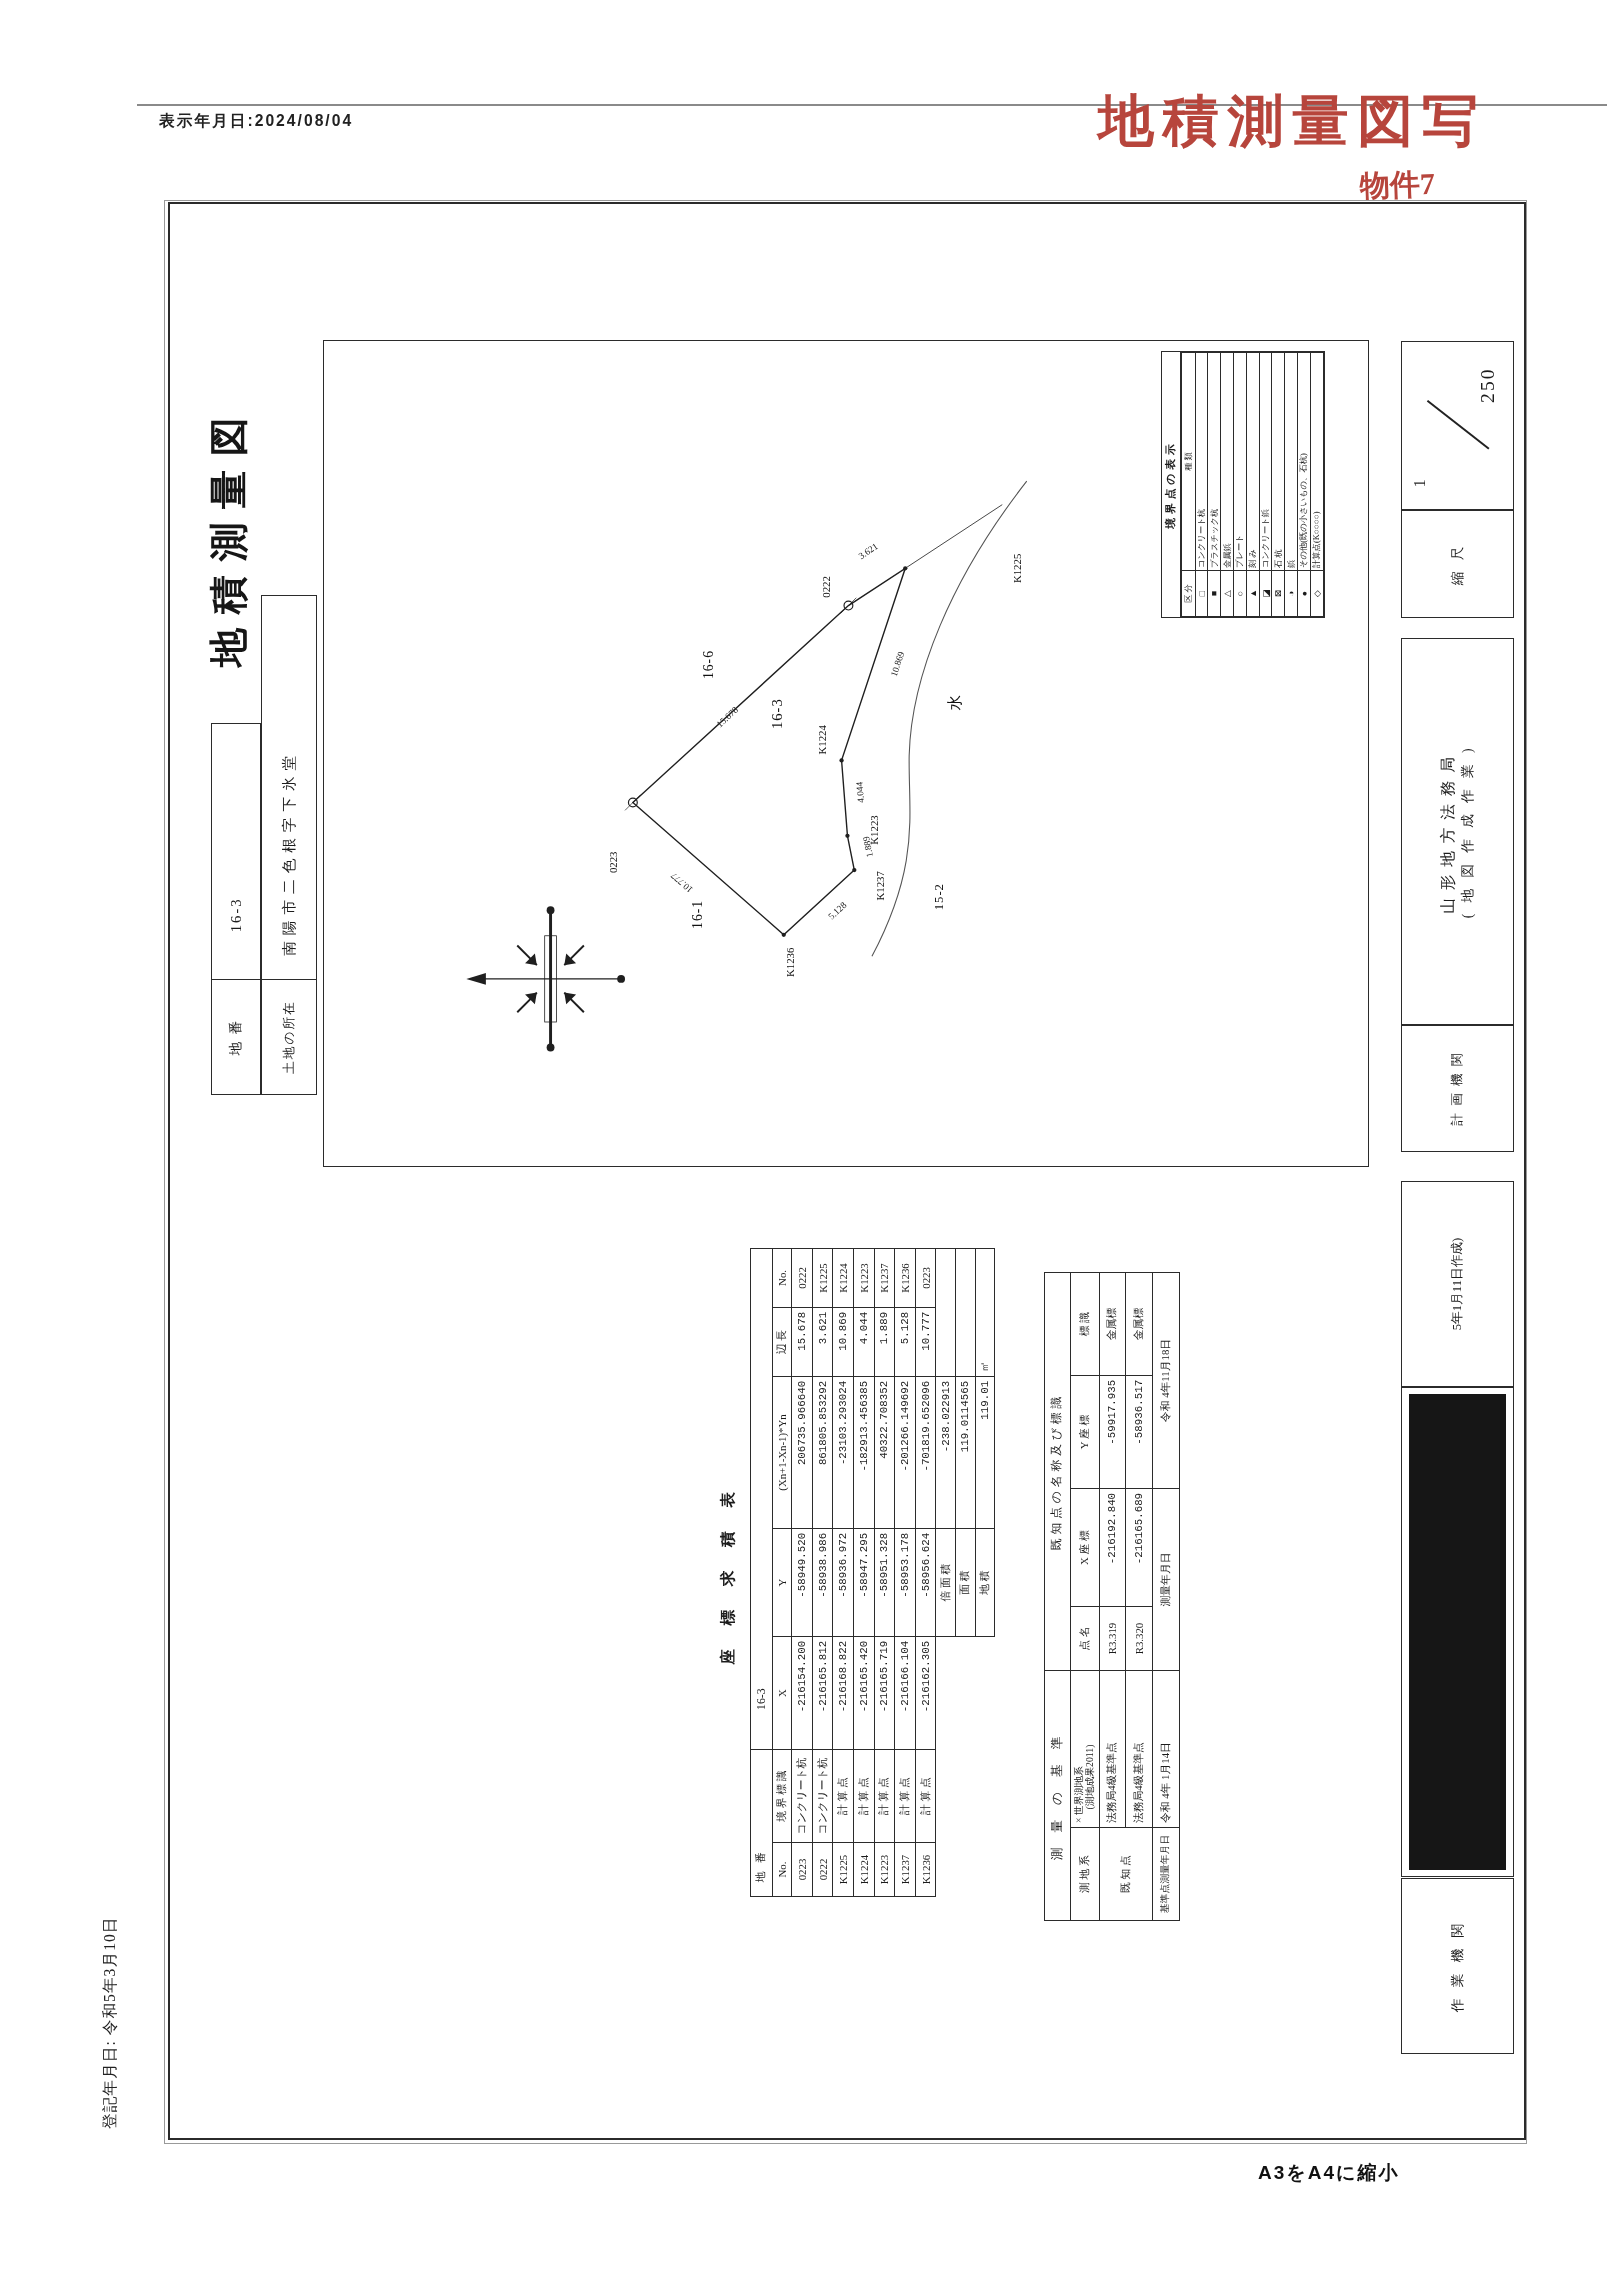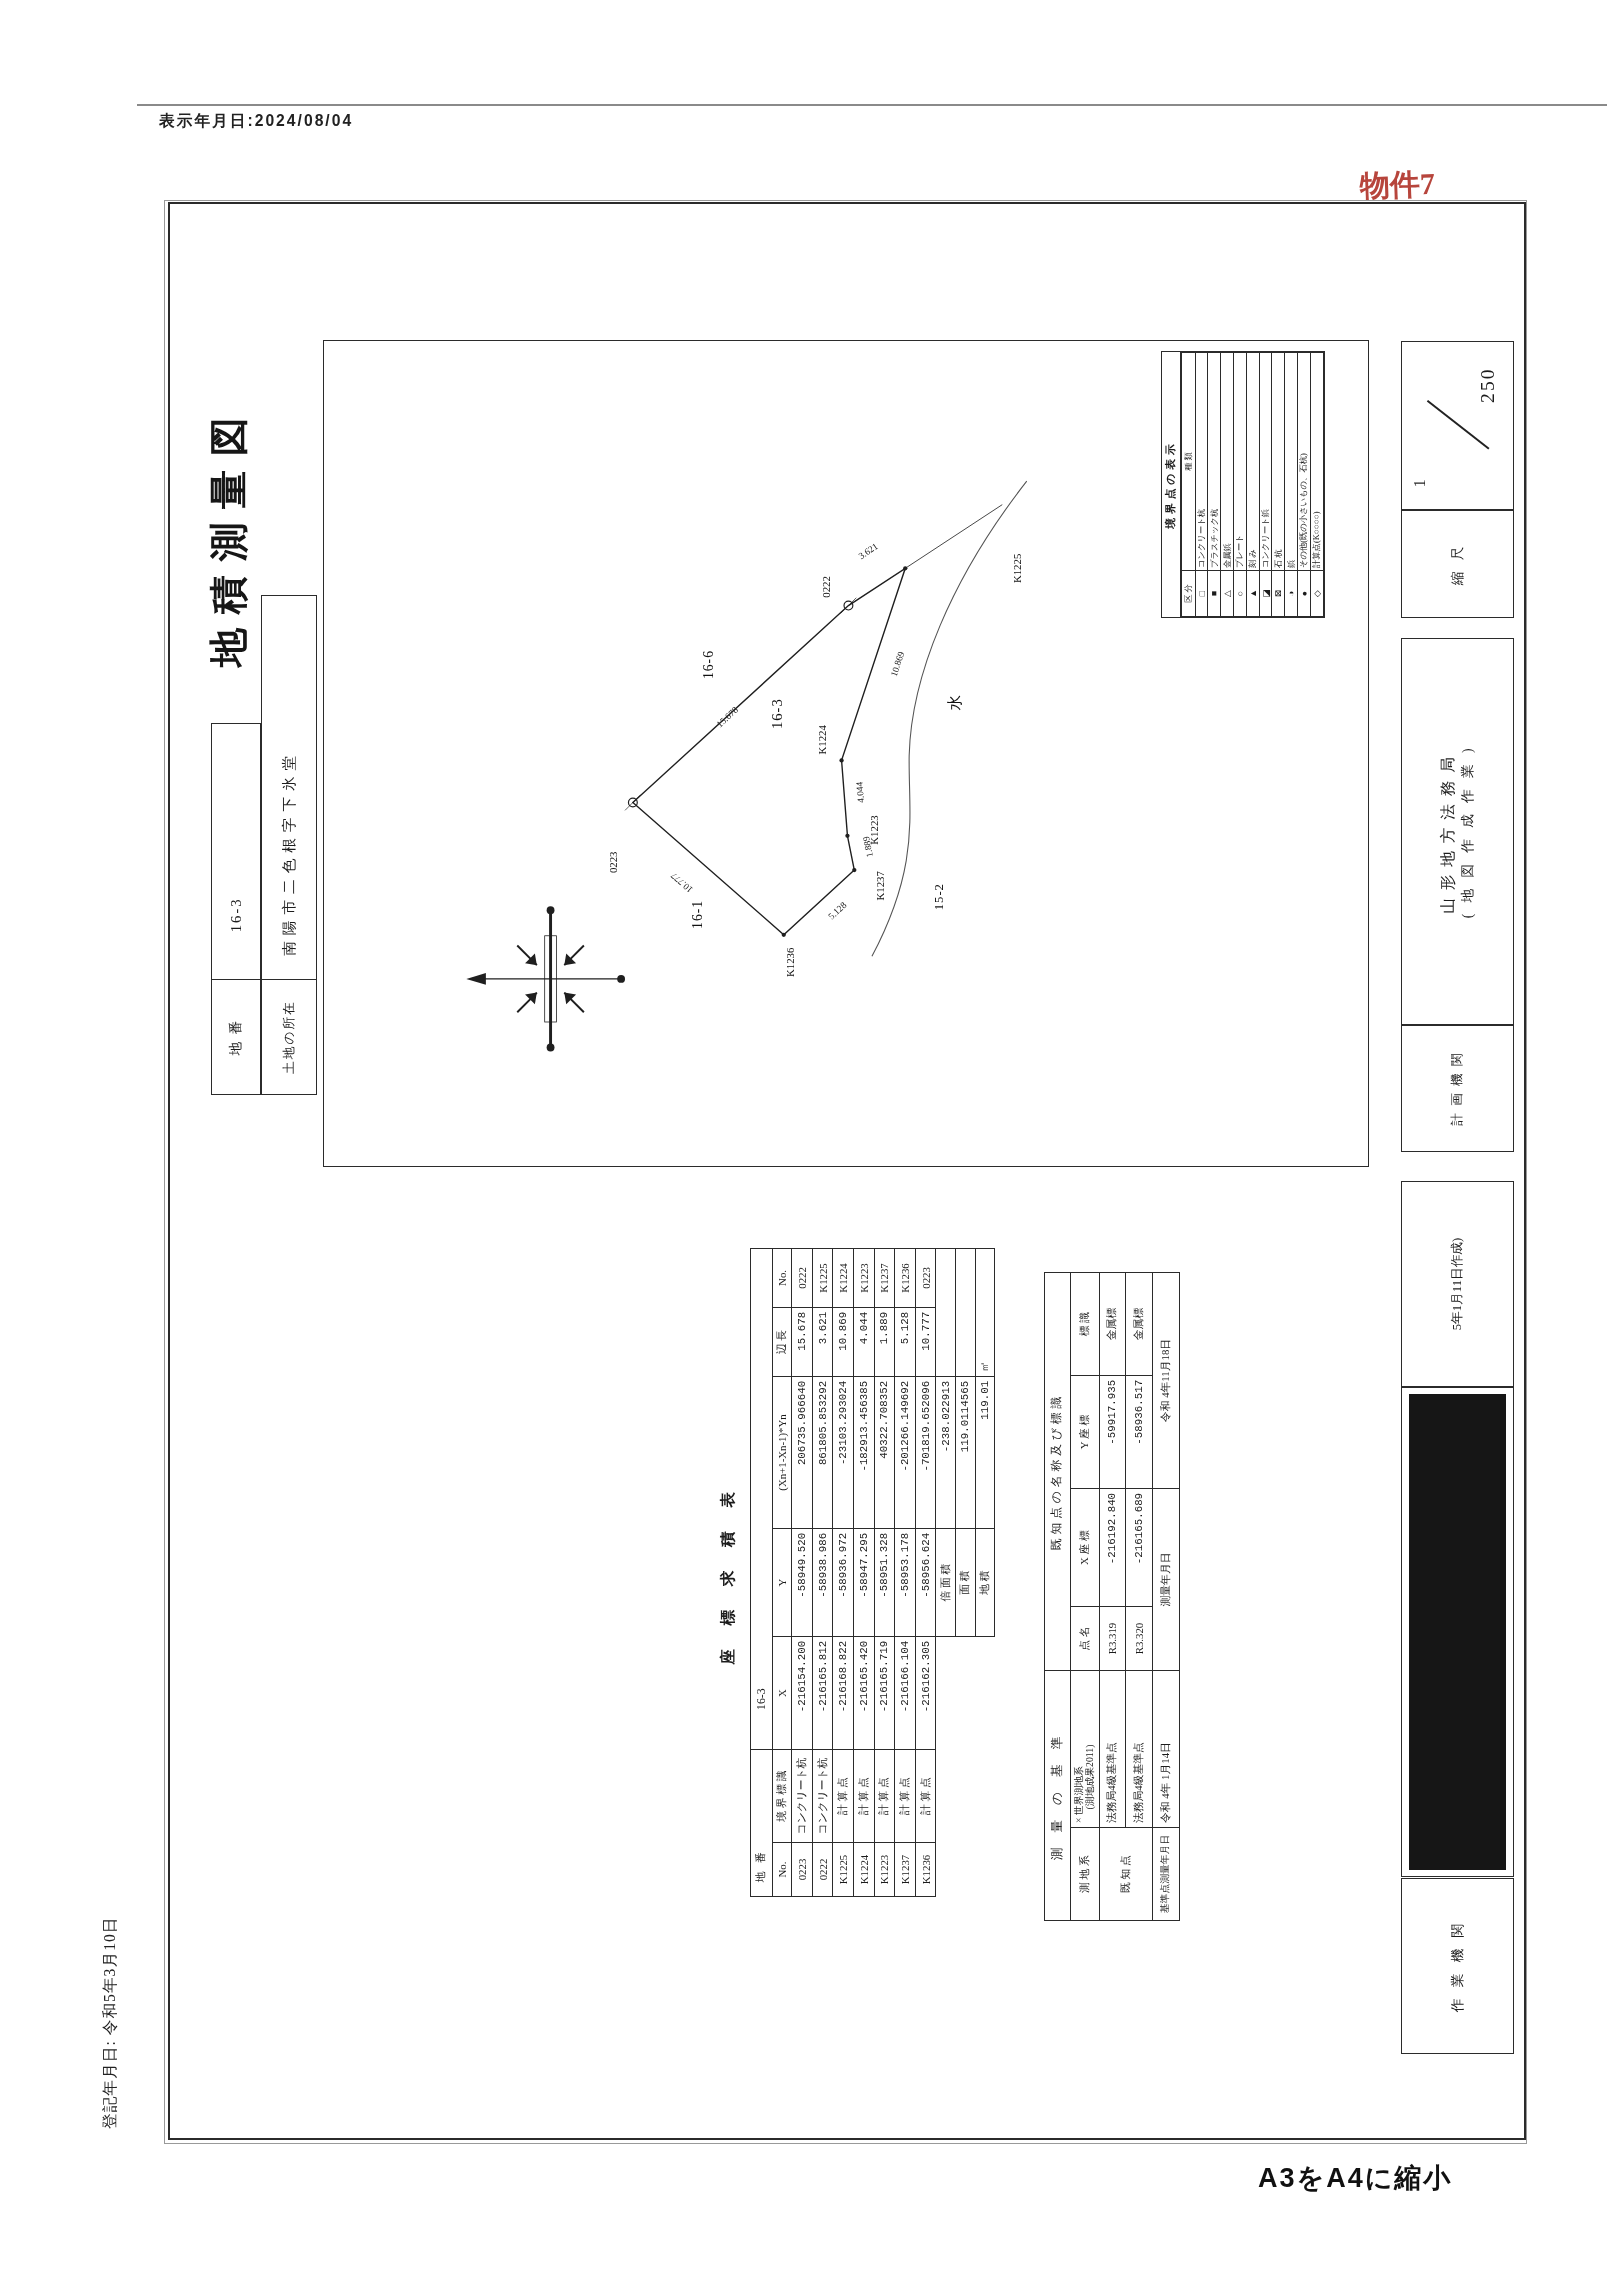--- a/index.html
+++ b/index.html
@@ -6,21 +6,21 @@
   .page{position:relative;width:1620px;height:2292px;background:#ffffff;overflow:hidden;
         font-family:"Liberation Serif","DejaVu Serif",serif;color:#1c1c1c;}
   .toprule{position:absolute;left:137px;top:104px;width:1470px;height:2px;background:#8a8a8a;}
   .display-date{position:absolute;left:159px;top:111px;font-family:"Liberation Sans","DejaVu Sans",sans-serif;
         font-size:15.7px;letter-spacing:2px;font-weight:bold;color:#222;}
   .stamp-title{position:absolute;left:1098px;top:84px;font-size:56px;font-weight:bold;
         letter-spacing:8.8px;color:#b7453c;}
   .stamp-sub{position:absolute;left:1360px;top:165px;font-size:30px;font-weight:bold;
         color:#b7453c;transform:rotate(-2deg);}
   .reduction{position:absolute;left:1258px;top:2160px;font-family:"Liberation Sans","DejaVu Sans",sans-serif;
-        font-size:27px;font-weight:bold;letter-spacing:2px;color:#111;}
+        font-size:19px;font-weight:bold;letter-spacing:2px;color:#111;}
   
   .rotated{position:absolute;left:88px;top:2186px;width:2039px;height:1470px;
         transform-origin:0 0;transform:rotate(-90deg);}
   .regdate{position:absolute;left:57px;top:11.8px;font-size:15.7px;letter-spacing:1px;color:#222;}
   .doc-outer{position:absolute;left:42px;top:76px;width:1942px;height:1361px;border:1px solid #999;}
   .doc-inner{position:absolute;left:46px;top:80px;width:1934px;height:1354px;border:2px solid #2b2b2b;}
   .doc-title{position:absolute;left:1519px;top:114px;width:304px;font-size:39px;font-weight:bold;
         letter-spacing:13.7px;color:#161616;}
   .mini{position:absolute;border-collapse:collapse;}
   .mini td{border:1.5px solid #2b2b2b;font-size:13.7px;letter-spacing:2px;padding:0 5.9px;}
@@ -53,20 +53,21 @@
         transform:translate(-50%,-50%) rotate(-52deg);}
   .small-label{font-size:11.8px;letter-spacing:2.9px;}
 </style>
 </head>
 <body>
 
 <div class="page">
 
   <div class="toprule"></div>
   <div class="display-date">表示年月日:2024/08/04</div>
+  <div class="stamp-title">地積測量図写</div>
   <div class="stamp-sub">物件7</div>
   <div class="reduction">A3をA4に縮小</div>
 
   <div class="rotated">
 
     <div class="regdate">登記年月日: 令和5年3月10日</div>
     <div class="doc-outer"></div>
     <div class="doc-inner"></div>
 
     <div class="doc-title">地積測量図</div>

